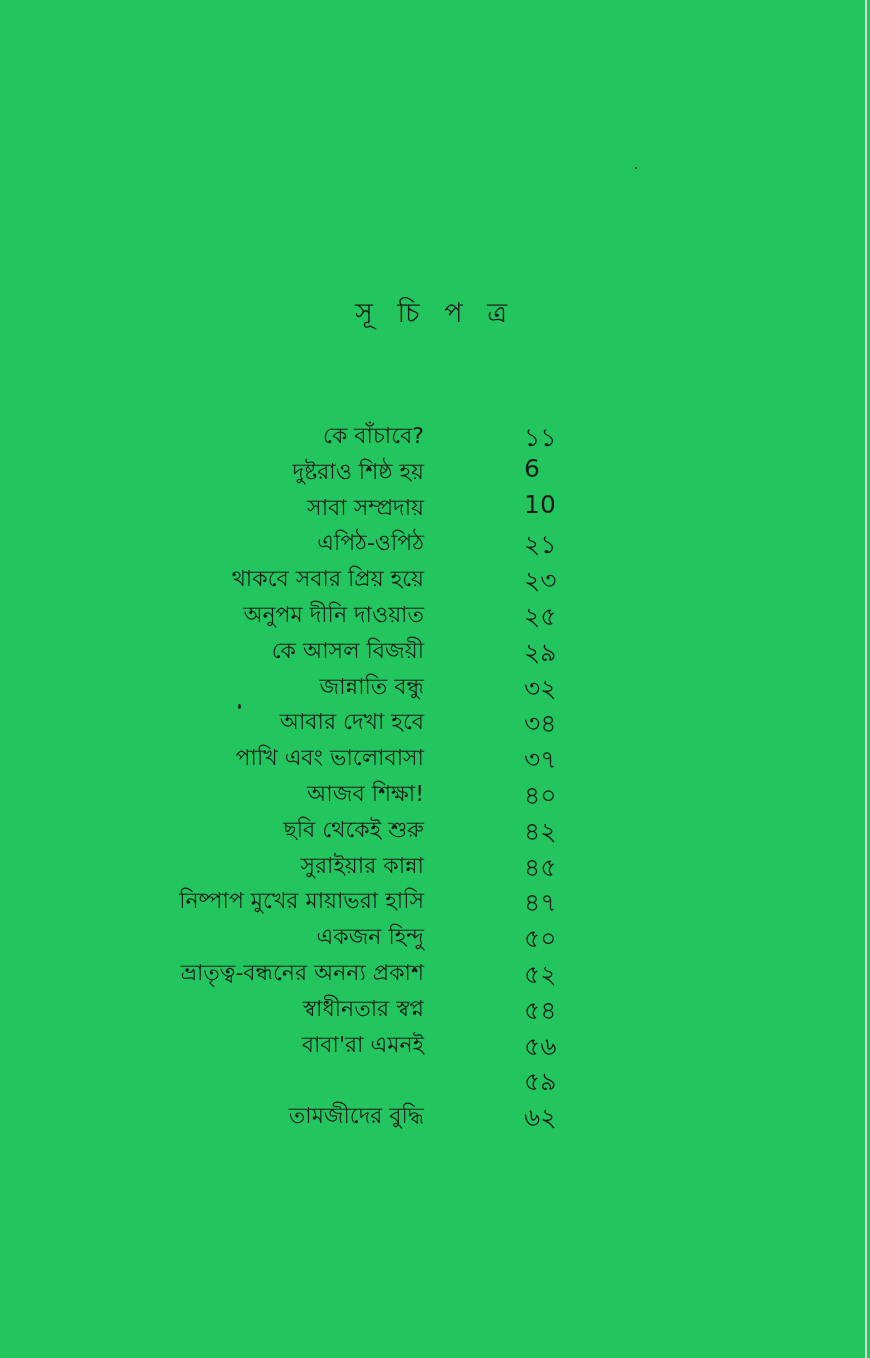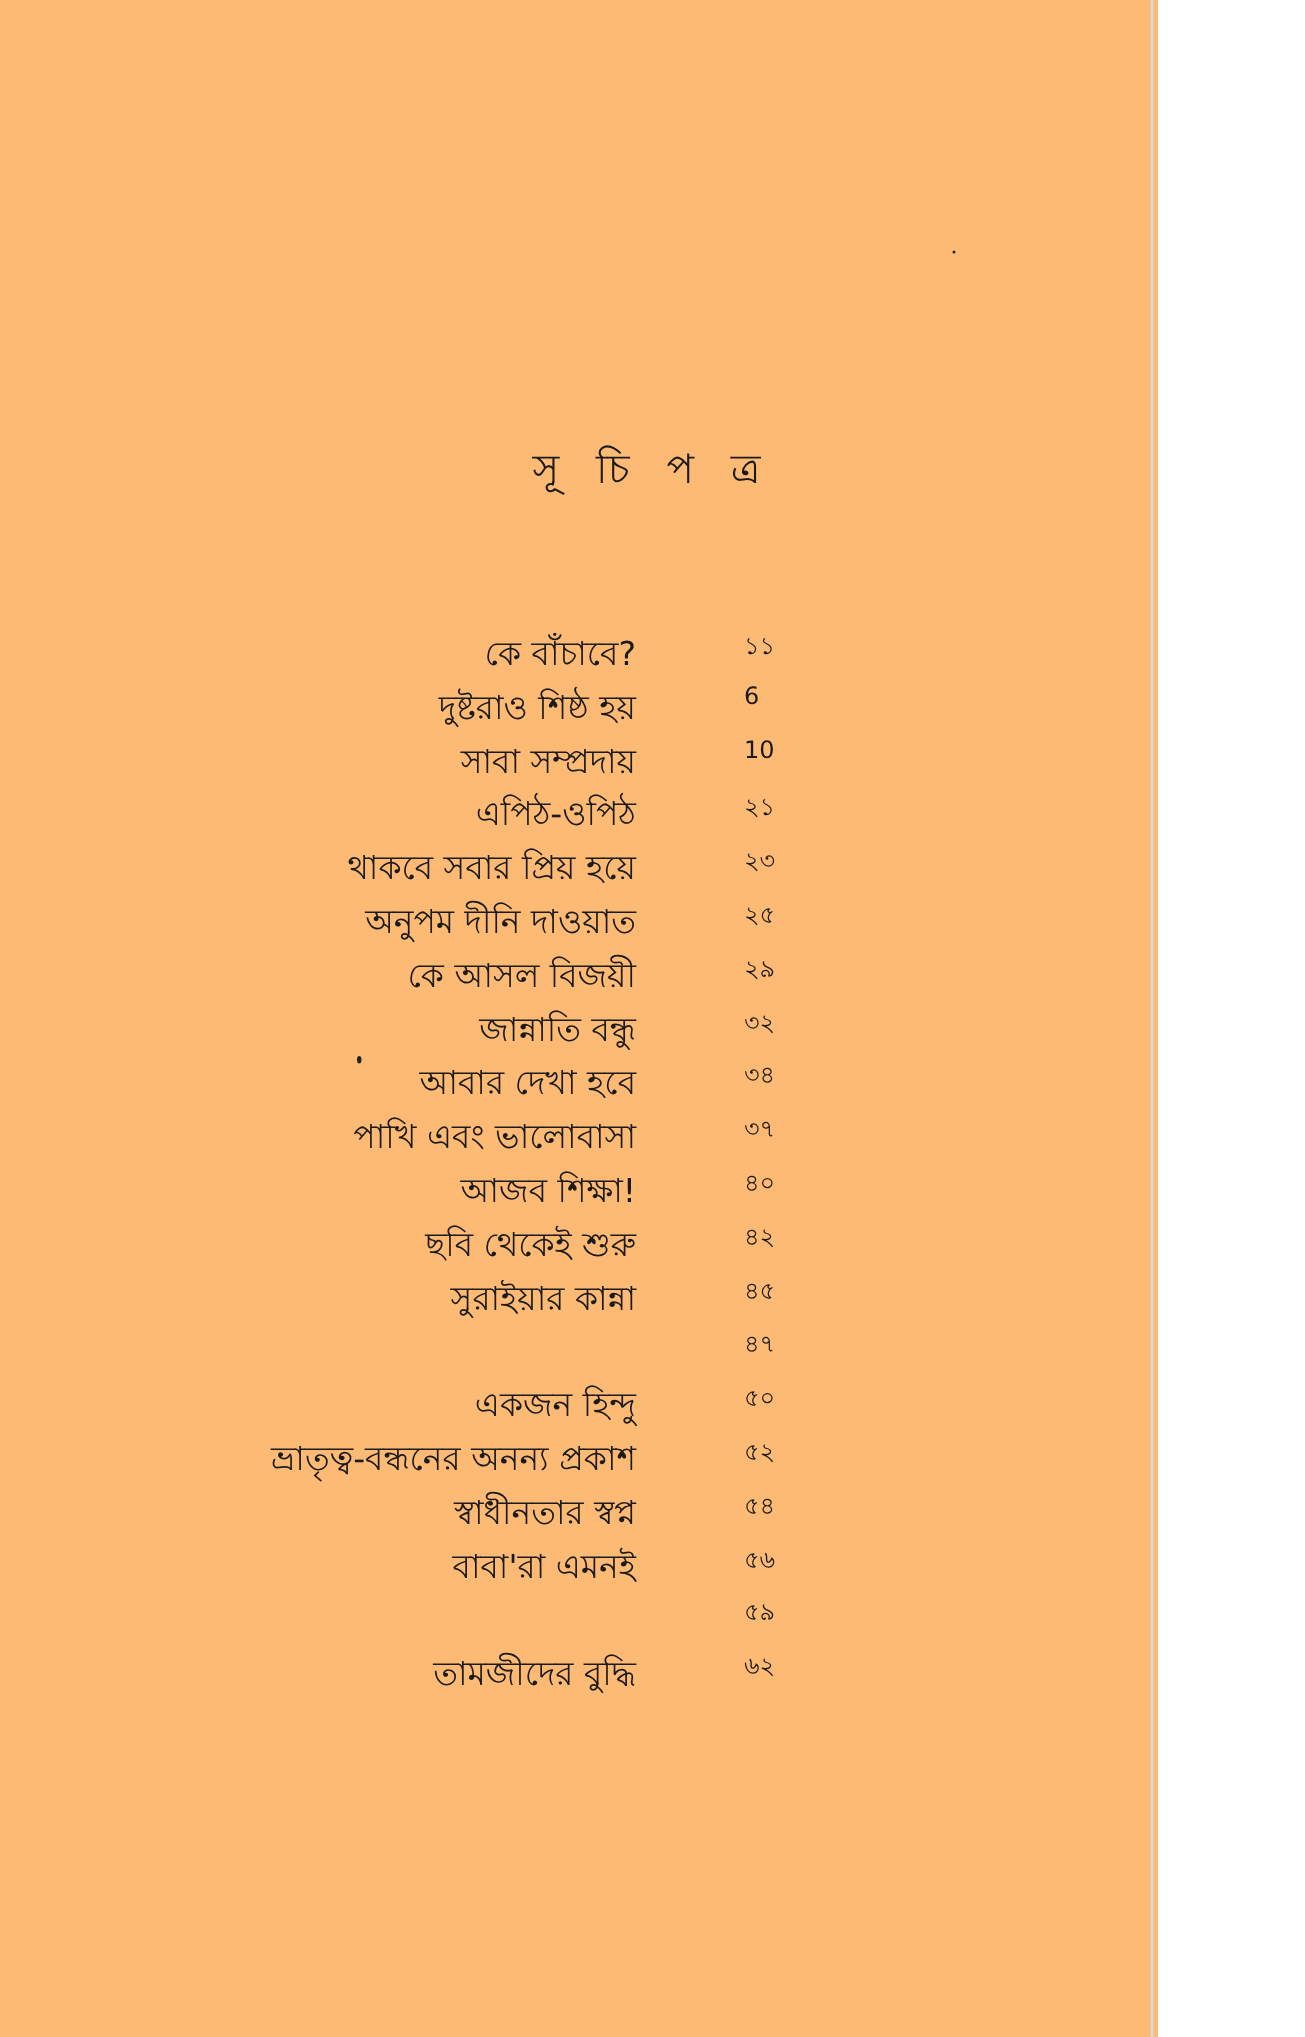--- a/index.html
+++ b/index.html
@@ -11,23 +11,23 @@
       width: 870px;
       height: 1358px;
       position: relative;
       overflow: hidden;
       font-family: "DejaVu Sans", sans-serif;
       color: #1a1a1a;
     }
     .page {
       position: absolute;
       left: 0; top: 0;
-      width: 772px;
+      width: 870px;
       height: 1358px;
-      background: #fdba74;
+      background: #22c55e;
     }
     .page-edge {
       position: absolute;
       right: 3px;
       top: 0;
       width: 2px;
       height: 1358px;
       background: #d8d8d8;
     }
     .title {
@@ -53,23 +53,23 @@
     .toc-title {
       position: absolute;
       right: 446px; 
       top: 4px;
       font-size: 22px;
       white-space: nowrap;
       text-align: left;
     }
     .toc-page {
       position: absolute;
-      left: 496px;
+      left: 524px;
       top: 4px;
-      font-size: 16px;
+      font-size: 25px;
       white-space: nowrap;
     }
     .speck {
       position: absolute;
       background: #222;
       border-radius: 50%;
     }
   </style>
 </head>
 <body>
@@ -126,20 +126,21 @@
       </div>
     <div class="toc-row">
         <span class="toc-title">ছবি থেকেই শুরু</span>
         <span class="toc-page">৪২</span>
       </div>
     <div class="toc-row">
         <span class="toc-title">সুরাইয়ার কান্না</span>
         <span class="toc-page">৪৫</span>
       </div>
     <div class="toc-row">
+        <span class="toc-title">নিষ্পাপ মুখের মায়াভরা হাসি</span>
         <span class="toc-page">৪৭</span>
       </div>
     <div class="toc-row">
         <span class="toc-title">একজন হিন্দু</span>
         <span class="toc-page">৫০</span>
       </div>
     <div class="toc-row">
         <span class="toc-title">ভ্রাতৃত্ব-বন্ধনের অনন্য প্রকাশ</span>
         <span class="toc-page">৫২</span>
       </div>

